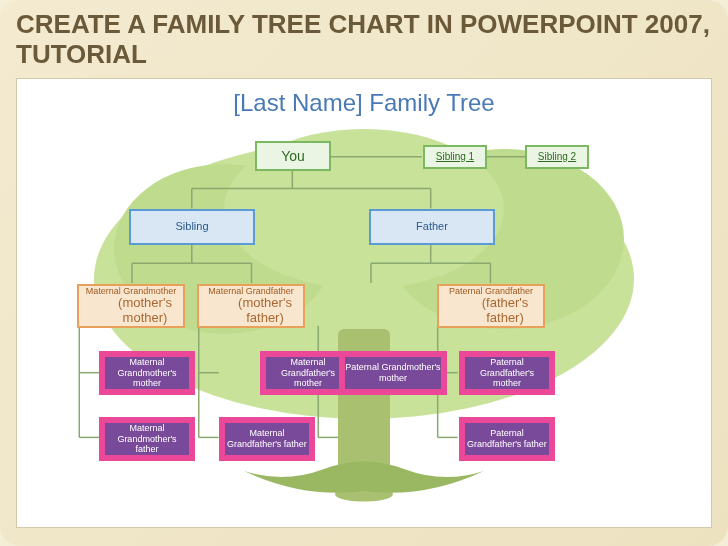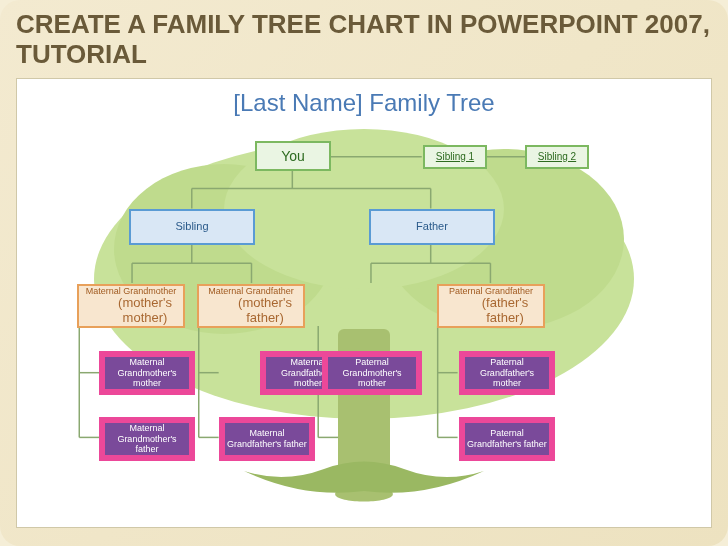--- a/index.html
+++ b/index.html
@@ -190,21 +190,21 @@
         <span>Paternal Grandfather</span>
         <span class="sub">(father's father)</span>
       </div>
 
       <div class="node purple" style="left:82px; top:272px; width:96px; height:44px;">
         <span>Maternal Grandmother's mother</span>
       </div>
       <div class="node purple" style="left:202px; top:272px; width:96px; height:44px;margin-left:41px;">
         <span>Maternal Grandfather's mother</span>
       </div>
-      <div class="node purple" style="left:305px; top:272px; width:100px; height:44px;">
+      <div class="node purple" style="left:322px; top:272px; width:108px; height:44px;">
         <span>Paternal Grandmother's mother</span>
       </div>
       <div class="node purple" style="left:442px; top:272px; width:96px; height:44px;">
         <span>Paternal Grandfather's mother</span>
       </div>
 
       <div class="node purple" style="left:82px; top:338px; width:96px; height:44px;">
         <span>Maternal Grandmother's father</span>
       </div>
       <div class="node purple" style="left:202px; top:338px; width:96px; height:44px;">

